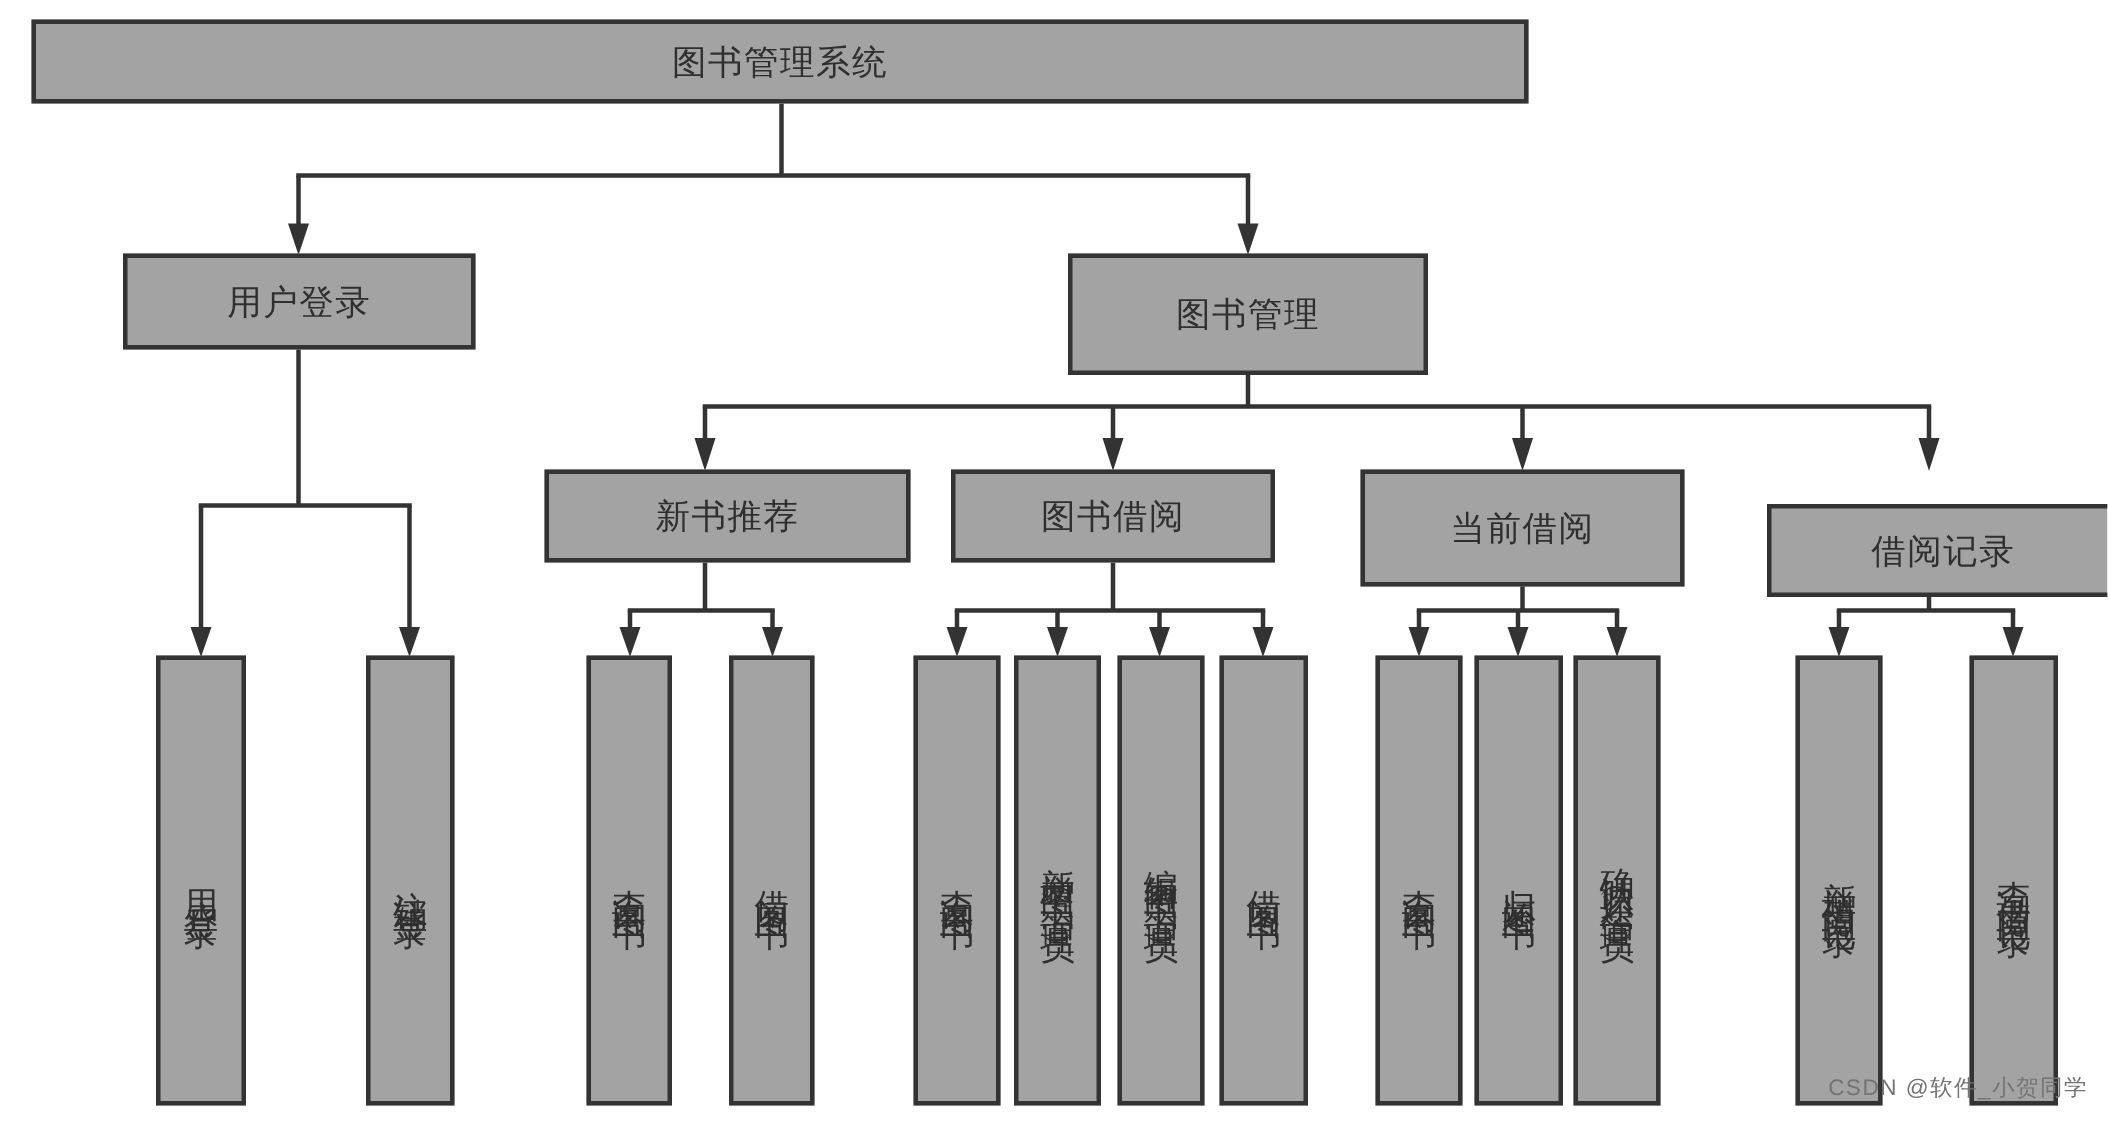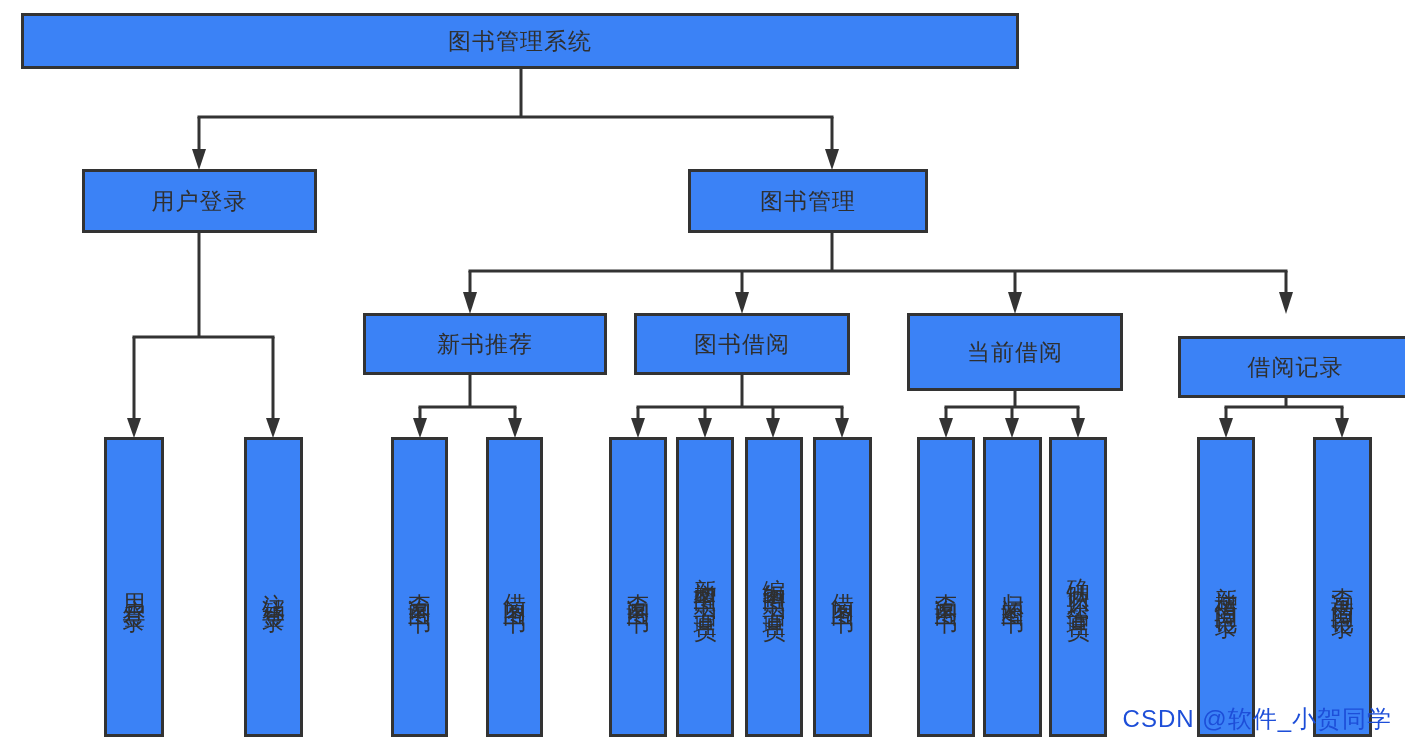--- a/index.html
+++ b/index.html
@@ -18,21 +18,21 @@
   .connectors {
     position: absolute;
     left: 0;
     top: 0;
     z-index: 1;
   }
   .node {
     position: absolute;
     box-sizing: border-box;
     border: 3px solid #333333;
-    background: #3b82f6;
+    background: #a3a3a3;
     display: flex;
     align-items: center;
     justify-content: center;
     z-index: 2;
   }
   .hlabel {
     font-size: 23px;
     color: #2f2f2f;
     letter-spacing: 1px;
     white-space: nowrap;
@@ -46,22 +46,22 @@
     font-size: 23px;
     color: #2f2f2f;
     letter-spacing: 6px;
     line-height: 1;
     white-space: nowrap;
   }
   .watermark {
     position: absolute;
     right: 13px;
     bottom: 12px;
-    font-size: 24px;
-    color: #1d4ed8;
+    font-size: 15px;
+    color: #737373;
     letter-spacing: 1px;
     z-index: 3;
     white-space: nowrap;
   }
 </style>
 </head>
 <body>
 
 <div class="canvas">
 
@@ -131,21 +131,21 @@
     </g>
   </svg>
 
   <div class="node" style="left:21px; top:13px; width:998px; height:56px;">
     <span class="hlabel">图书管理系统</span>
   </div>
 
   <div class="node" style="left:82px; top:169px; width:235px; height:64px;">
     <span class="hlabel">用户登录</span>
   </div>
-  <div class="node" style="left:688px; top:169px; width:240px; height:64px;">
+  <div class="node" style="left:712px; top:169px; width:240px; height:81px;">
     <span class="hlabel">图书管理</span>
   </div>
 
   <div class="node" style="left:363px; top:313px; width:244px; height:62px;">
     <span class="hlabel">新书推荐</span>
   </div>
   <div class="node" style="left:634px; top:313px; width:216px; height:62px;justify-content:center;">
     <span class="hlabel">图书借阅</span>
   </div>
   <div class="node" style="left:907px; top:313px; width:216px; height:78px;">

